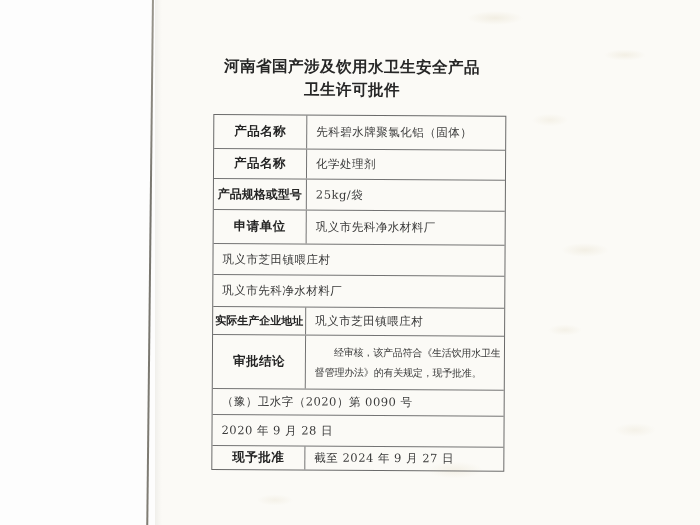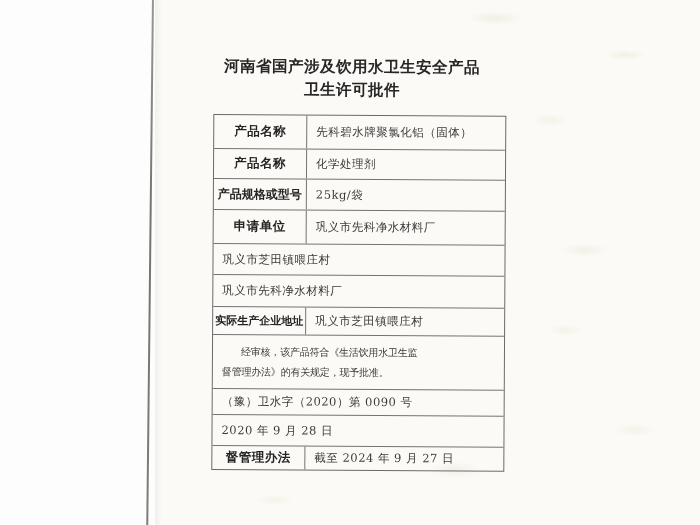--- a/index.html
+++ b/index.html
@@ -177,35 +177,36 @@
         <div class="row">
           <div class="cell-value">巩义市先科净水材料厂</div>
         </div>
 
         <div class="row">
           <div class="cell-label">实际生产企业地址</div>
           <div class="cell-value">巩义市芝田镇喂庄村</div>
         </div>
 
         <div class="row">
+          <div class="cell-label">审批结论</div>
           <div class="cell-value multiline">
             <div class="vline indent">经审核，该产品符合《生活饮用水卫生监</div>
             <div class="vline">督管理办法》的有关规定，现予批准。</div>
           </div>
         </div>
 
         <div class="row">
           <div class="cell-value">（豫）卫水字（2020）第 0090 号</div>
         </div>
 
         <div class="row">
           <div class="cell-value">2020 年 9 月 28 日</div>
         </div>
 
         <div class="row">
-          <div class="cell-label">督管理办法</div>
+          <div class="cell-label">现予批准</div>
           <div class="cell-value">截至 2024 年 9 月 27 日</div>
         </div>
 
       </div>
     </div>
   </div>
 </div>
 
 </body></html>

